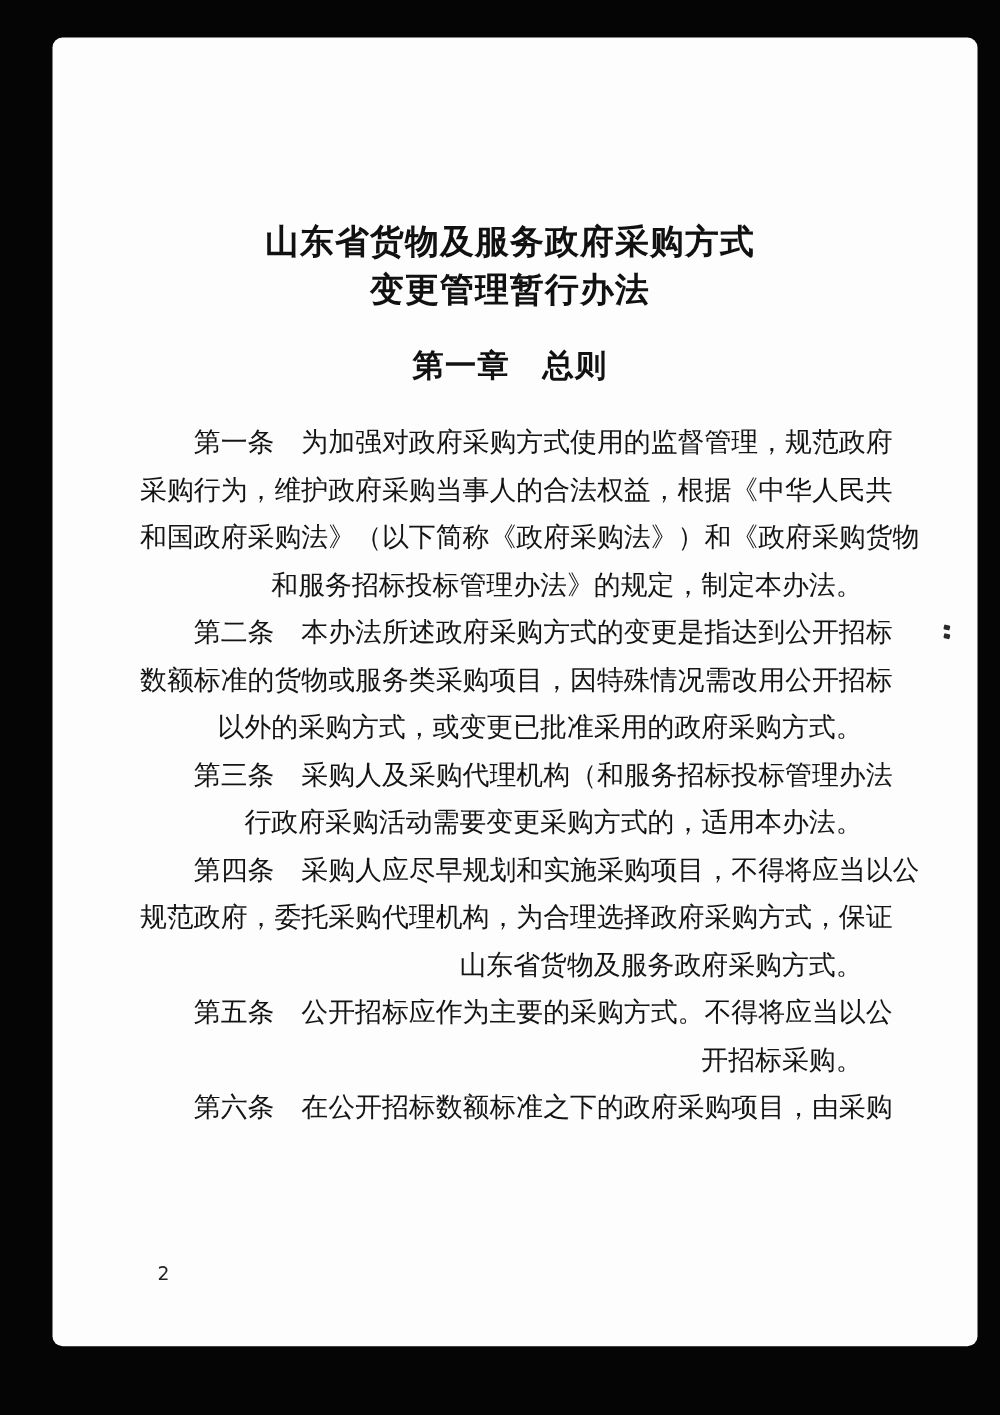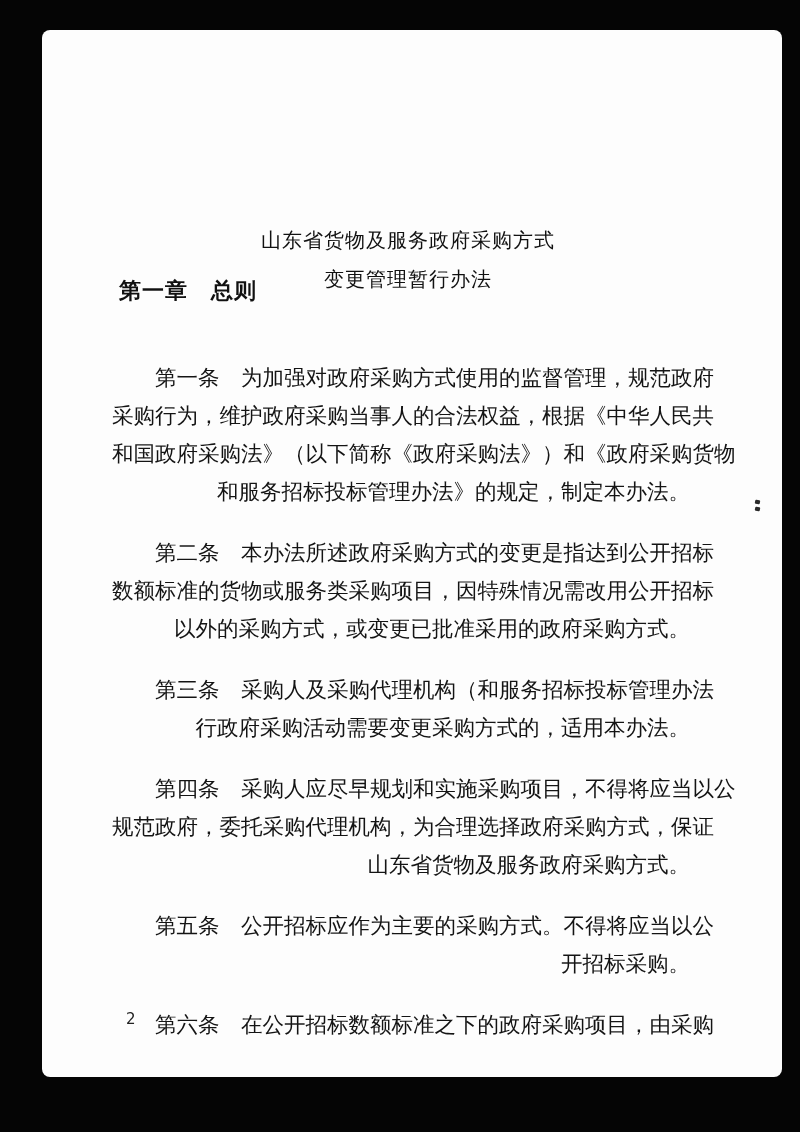--- a/index.html
+++ b/index.html
@@ -20,53 +20,53 @@
     height: 1047px;
     background: #fdfdfd;
     border-radius: 8px;
   }
   .title {
     position: absolute;
     left: 77px;
     top: 144px;
     width: 578px;
     text-align: center;
-    font-size: 20px;
-    font-weight: normal;
+    font-size: 27px;
+    font-weight: bold;
     line-height: 39px;
     color: #111;
     letter-spacing: 1px;
-    margin-top: 47px;
   }
   .chapter {
     position: absolute;
     left: 77px;
     top: 246px;
     width: 578px;
-    font-size: 22px;
+    text-align: center;
+    font-size: 25px;
     font-weight: bold;
     color: #111;
     letter-spacing: 1px;
   }
   .body-text {
     position: absolute;
     left: 70px;
     top: 306px;
     width: 578px;
     color: #141414;
   }
   .line {
     height: 38px;
     line-height: 38px;
     font-size: 21.5px;
     white-space: nowrap;
     text-align: justify;
     text-align-last: justify;
   }
-  .line.first { text-indent: 2em; margin-top: 23px; }
+  .line.first { text-indent: 2em; }
   .line.last  { text-align: right; text-align-last: auto; }
   .pageno {
     position: absolute;
     left: 84px;
     top: 980px;
     font-size: 15px;
     color: #222;
   }
   .artifact {
     position: absolute;

